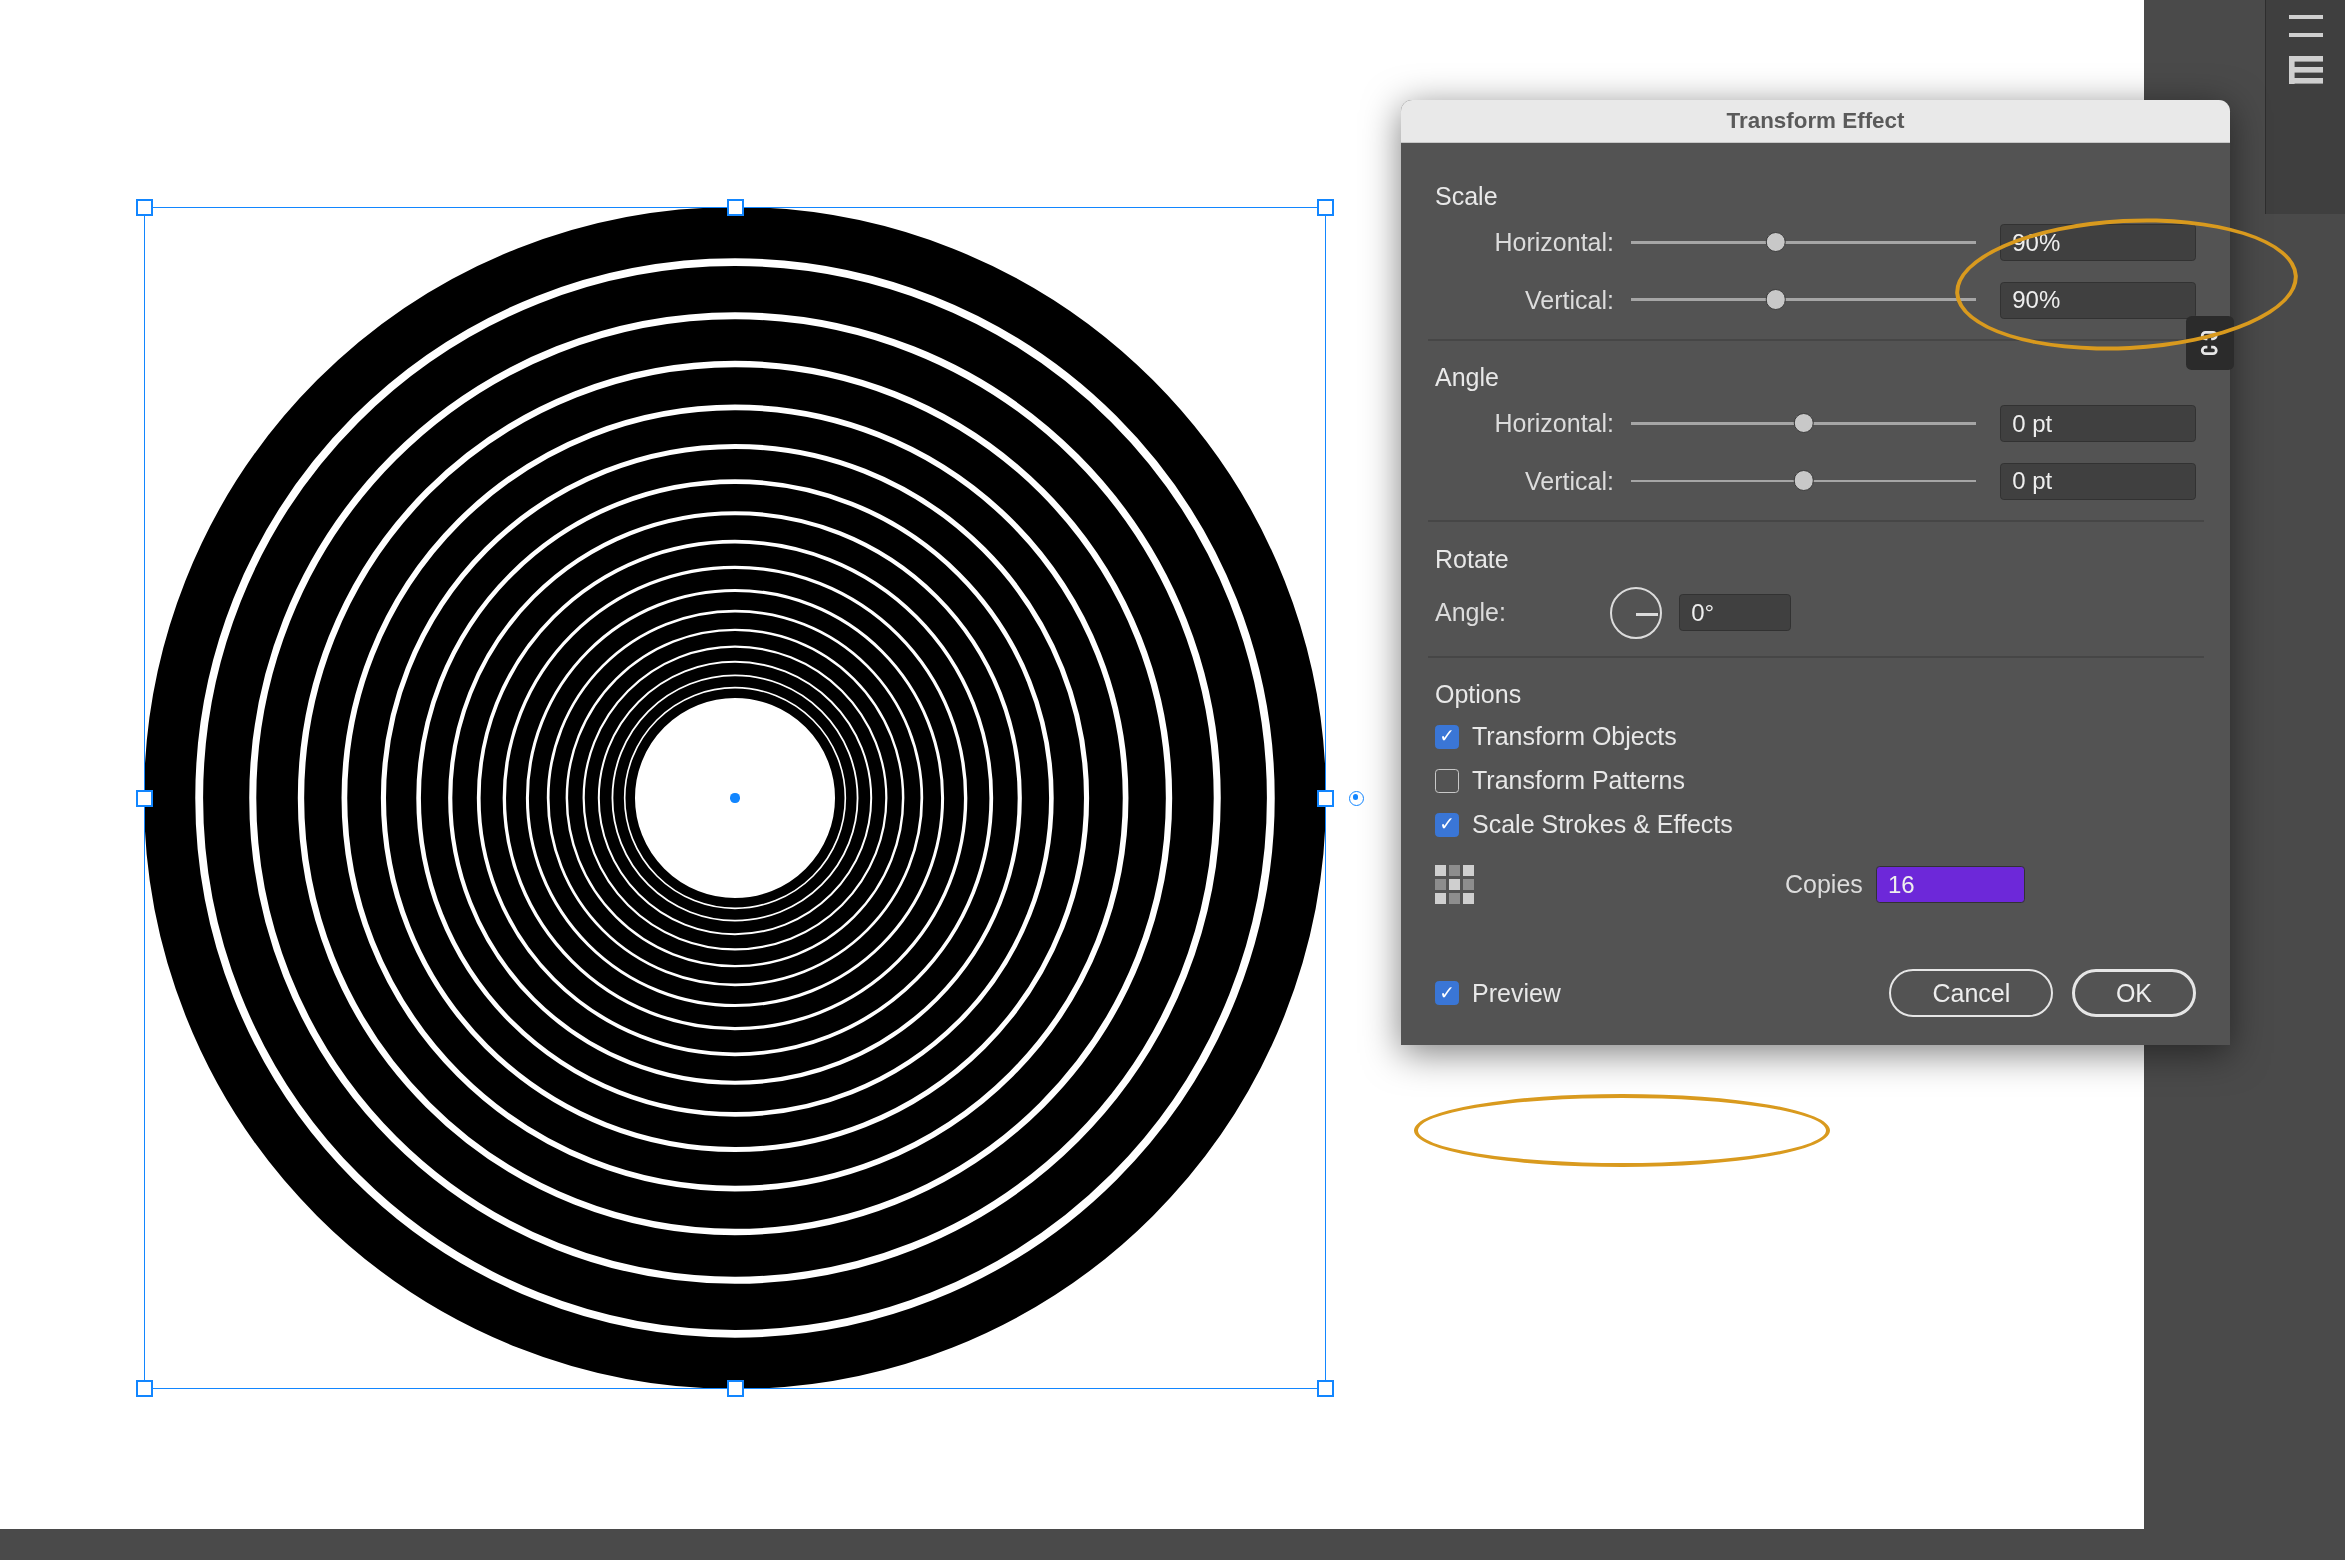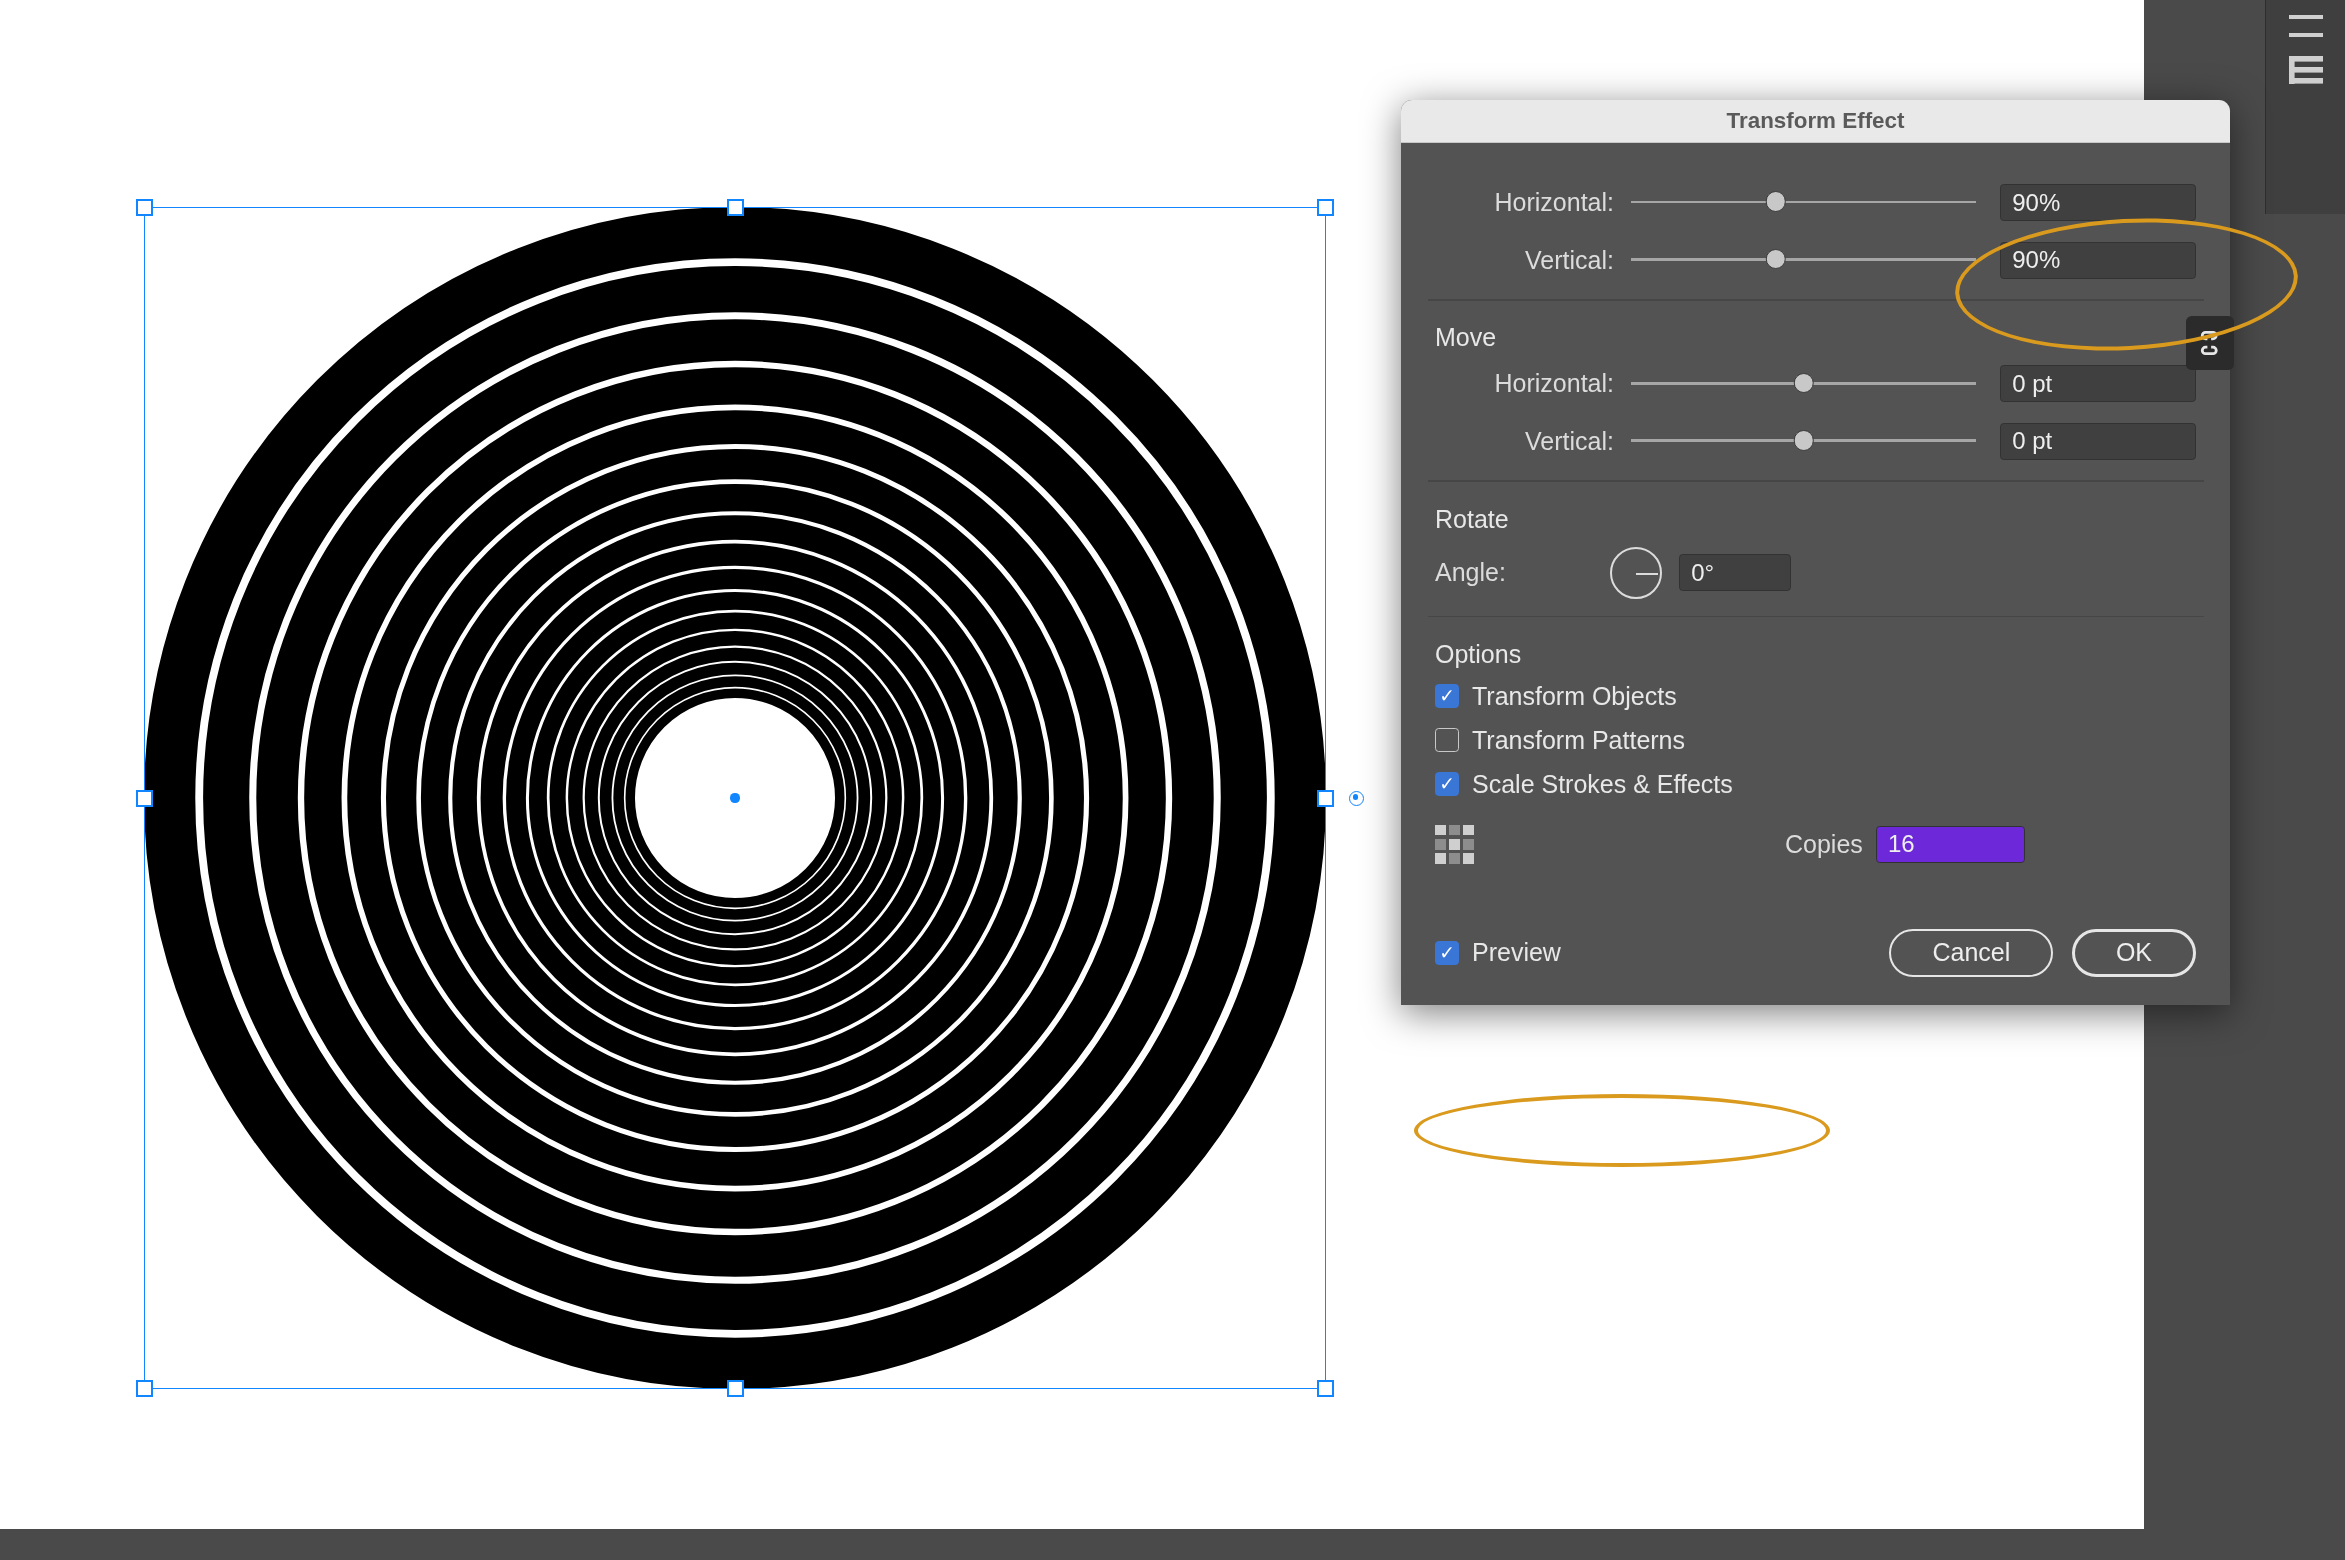--- a/index.html
+++ b/index.html
@@ -315,20 +315,21 @@
   <div class="ticon2"></div>
 </div>
 
 <div class="dialog">
   <div class="titlebar">
     <span class="title">Transform Effect</span>
   </div>
 
   <div class="dlg-body">
 
+    <div class="section-label">Scale</div>
     <div class="row">
       <div class="lab">Horizontal:</div>
       <div class="slider">
         <div class="track"></div>
           <div class="thumb" id="sh-thumb" style="left: 42%;"></div>
       </div>
       <div class="numbox">90%</div>
     </div>
     <div class="row">
       <div class="lab">Vertical:</div>
@@ -340,21 +341,21 @@
     </div>
 
     <div class="link-chain">
       <svg width="20.5" height="28" viewBox="0 0 22 30">
           <path d="M7 2h8a5 5 0 0 1 0 10h-2V9h2a2 2 0 0 0 0-4H7a2 2 0 0 0 0 4h2v3H7A5 5 0 0 1 7 2zM15 28H7a5 5 0 0 1 0-10h2v3H7a2 2 0 0 0 0 4h8a2 2 0 0 0 0-4h-2v-3h2a5 5 0 0 1 0 10z" fill="#e6e6e6"></path>
         </svg>
     </div>
 
     <div class="divider"></div>
 
-    <div class="section-label">Move</div>
+    <div class="section-label">Angle</div>
     <div class="row">
       <div class="lab">Horizontal:</div>
       <div class="slider">
         <div class="track"></div>
           <div class="thumb" id="mh-thumb" style="left: 50%;"></div>
       </div>
       <div class="numbox">0 pt</div>
     </div>
     <div class="row">
       <div class="lab">Vertical:</div>

